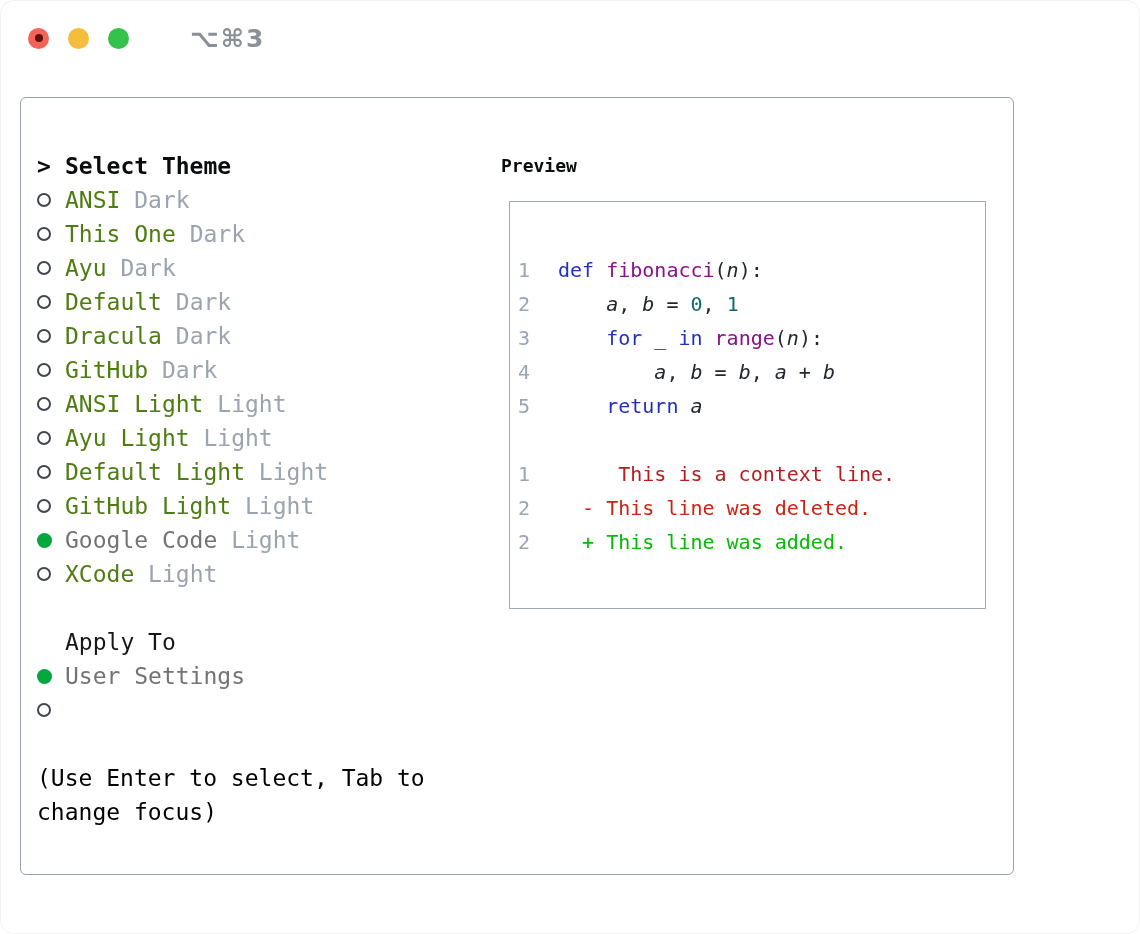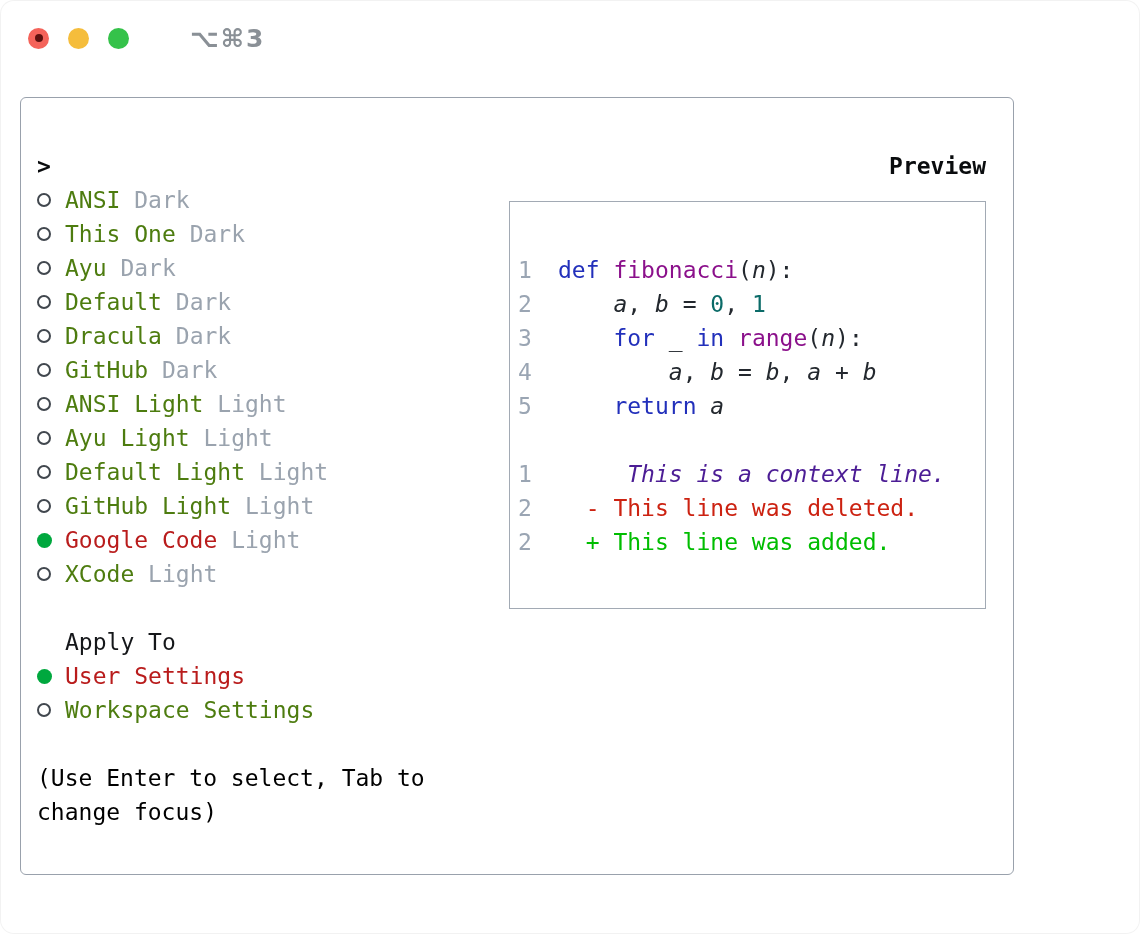--- a/index.html
+++ b/index.html
@@ -30,39 +30,39 @@
   
   .col-left { position:absolute; left:16px; top:51px; width:440px;
     font-size:23px; line-height:34px; }
   .row { height:34px; display:flex; align-items:center; white-space:pre; }
   .prefix { width:28px; flex:0 0 28px; display:flex; align-items:center; }
   .arrow { font-weight:700; color:#0a0c0e; }
   .radio { width:14px; height:14px; border-radius:50%; border:2px solid #41474e; }
   .radio.selected { width:15px; height:15px; border:none; background:#00a83e; }
   .label { color:#4d7c0f; }
   .label.bold { font-weight:700; color:#0a0c0e; }
-  .label.selected { color:#b91c1c; }
+  .label.selected { color:#737373; }
   .variant { color:#9aa3ae; margin-left:13.85px; }
   .section-title { padding-left:28px; color:#15171a; }
   .spacer { height:34px; }
   .hint { width:410px; color:#000000; white-space:normal; }
 
   
   .col-right { position:absolute; left:480px; top:51px; }
-  .preview-title { height:34px; line-height:34px; font-size:23px; font-weight:700; color:#0a0c0e;text-align:right; }
+  .preview-title { height:34px; line-height:34px; font-size:18px; font-weight:700; color:#0a0c0e; }
   .preview-box { margin-left:8px; margin-top:18px; width:477px; height:408px;
     border:1.5px solid #a2aab4; background:#ffffff; padding:51px 0 0 8px; overflow:hidden; }
-  .pline { height:34px; line-height:34px; font-size:23px; white-space:pre; }
+  .pline { height:34px; line-height:34px; font-size:20px; white-space:pre; }
   .ln { display:inline-block; width:40px; color:#9aa5b3; white-space:pre; }
   .tok      { white-space:pre; color:#23282e; }
   .tok-kw   { color:#2230bb; }
   .tok-fn   { color:#8b108b; }
   .tok-num  { color:#0b6b68; }
   .tok-var  { color:#23282e; font-style:italic; }
-  .tok-ctx  { color:#4c1d95;font-style:italic; }
+  .tok-ctx  { color:#b91c1c; }
   .tok-del  { color:#cc2211; }
   .tok-add  { color:#00bd00;margin-top:44px; }
 </style>
 </head>
 <body>
 
 <div class="window">
 
   <div class="titlebar">
     <span class="tl red">
@@ -71,20 +71,21 @@
     <span class="tl yellow"></span>
     <span class="tl green"></span>
     <span class="shortcut">⌥⌘3</span>
   </div>
 
   <div class="panel">
 
     <div class="col-left">
       <div class="row">
         <span class="prefix"><span class="arrow">&gt;</span></span>
+        <span class="label bold">Select Theme</span>
       </div>
 
       <div id="theme-list">
           <div class="row"><span class="prefix"><span class="radio"></span></span><span class="label">ANSI</span><span class="variant">Dark</span></div>
           <div class="row"><span class="prefix"><span class="radio"></span></span><span class="label">This One</span><span class="variant">Dark</span></div>
           <div class="row"><span class="prefix"><span class="radio"></span></span><span class="label">Ayu</span><span class="variant">Dark</span></div>
           <div class="row"><span class="prefix"><span class="radio"></span></span><span class="label">Default</span><span class="variant">Dark</span></div>
           <div class="row"><span class="prefix"><span class="radio"></span></span><span class="label">Dracula</span><span class="variant">Dark</span></div>
           <div class="row"><span class="prefix"><span class="radio"></span></span><span class="label">GitHub</span><span class="variant">Dark</span></div>
           <div class="row"><span class="prefix"><span class="radio"></span></span><span class="label">ANSI Light</span><span class="variant">Light</span></div>
@@ -96,21 +97,21 @@
         </div>
 
       <div class="spacer"></div>
 
       <div class="row section-title">
         <span>Apply To</span>
       </div>
 
       <div id="target-list">
           <div class="row"><span class="prefix"><span class="radio selected"></span></span><span class="label selected">User Settings</span></div>
-          <div class="row"><span class="prefix"><span class="radio"></span></span><span class="label">Workspace Settings</span></div>
+          <div class="row"><span class="prefix"><span class="radio"></span></span></div>
         </div>
 
       <div class="spacer"></div>
 
       <div class="hint">(Use Enter to select, Tab to change focus)</div>
     </div>
 
     <div class="col-right">
       <div class="preview-title">Preview</div>
       <div class="preview-box" id="preview-box">

